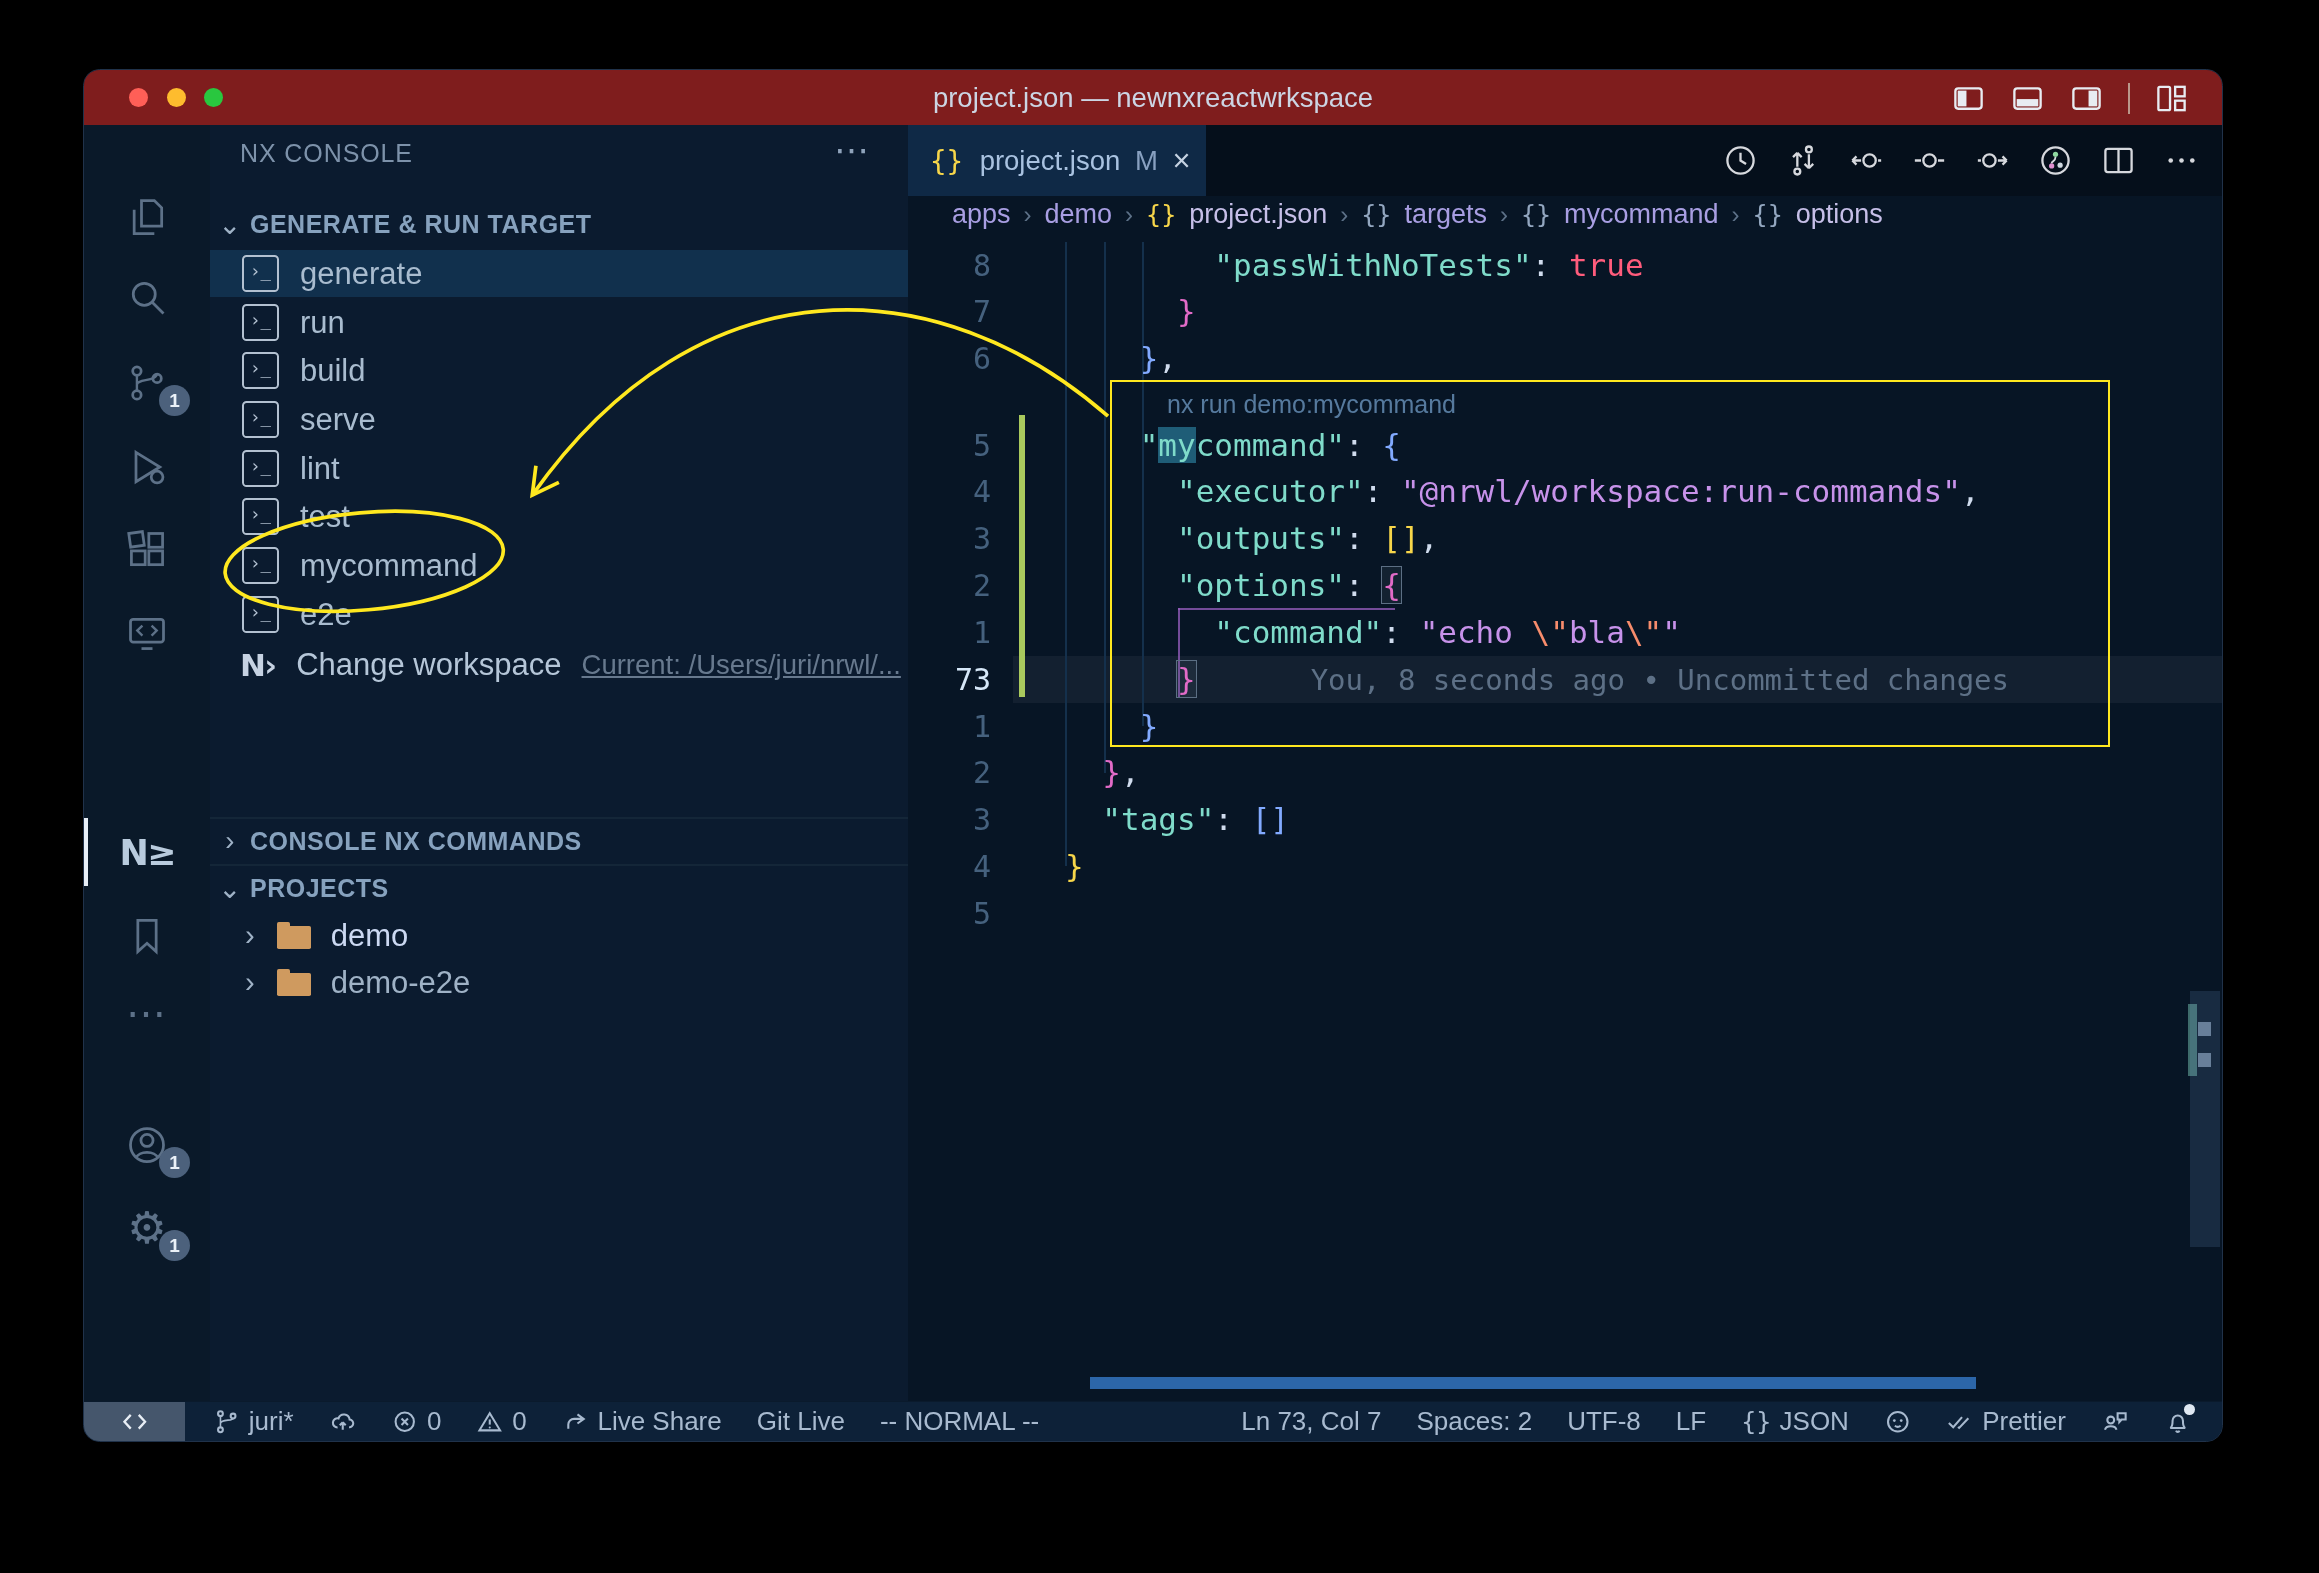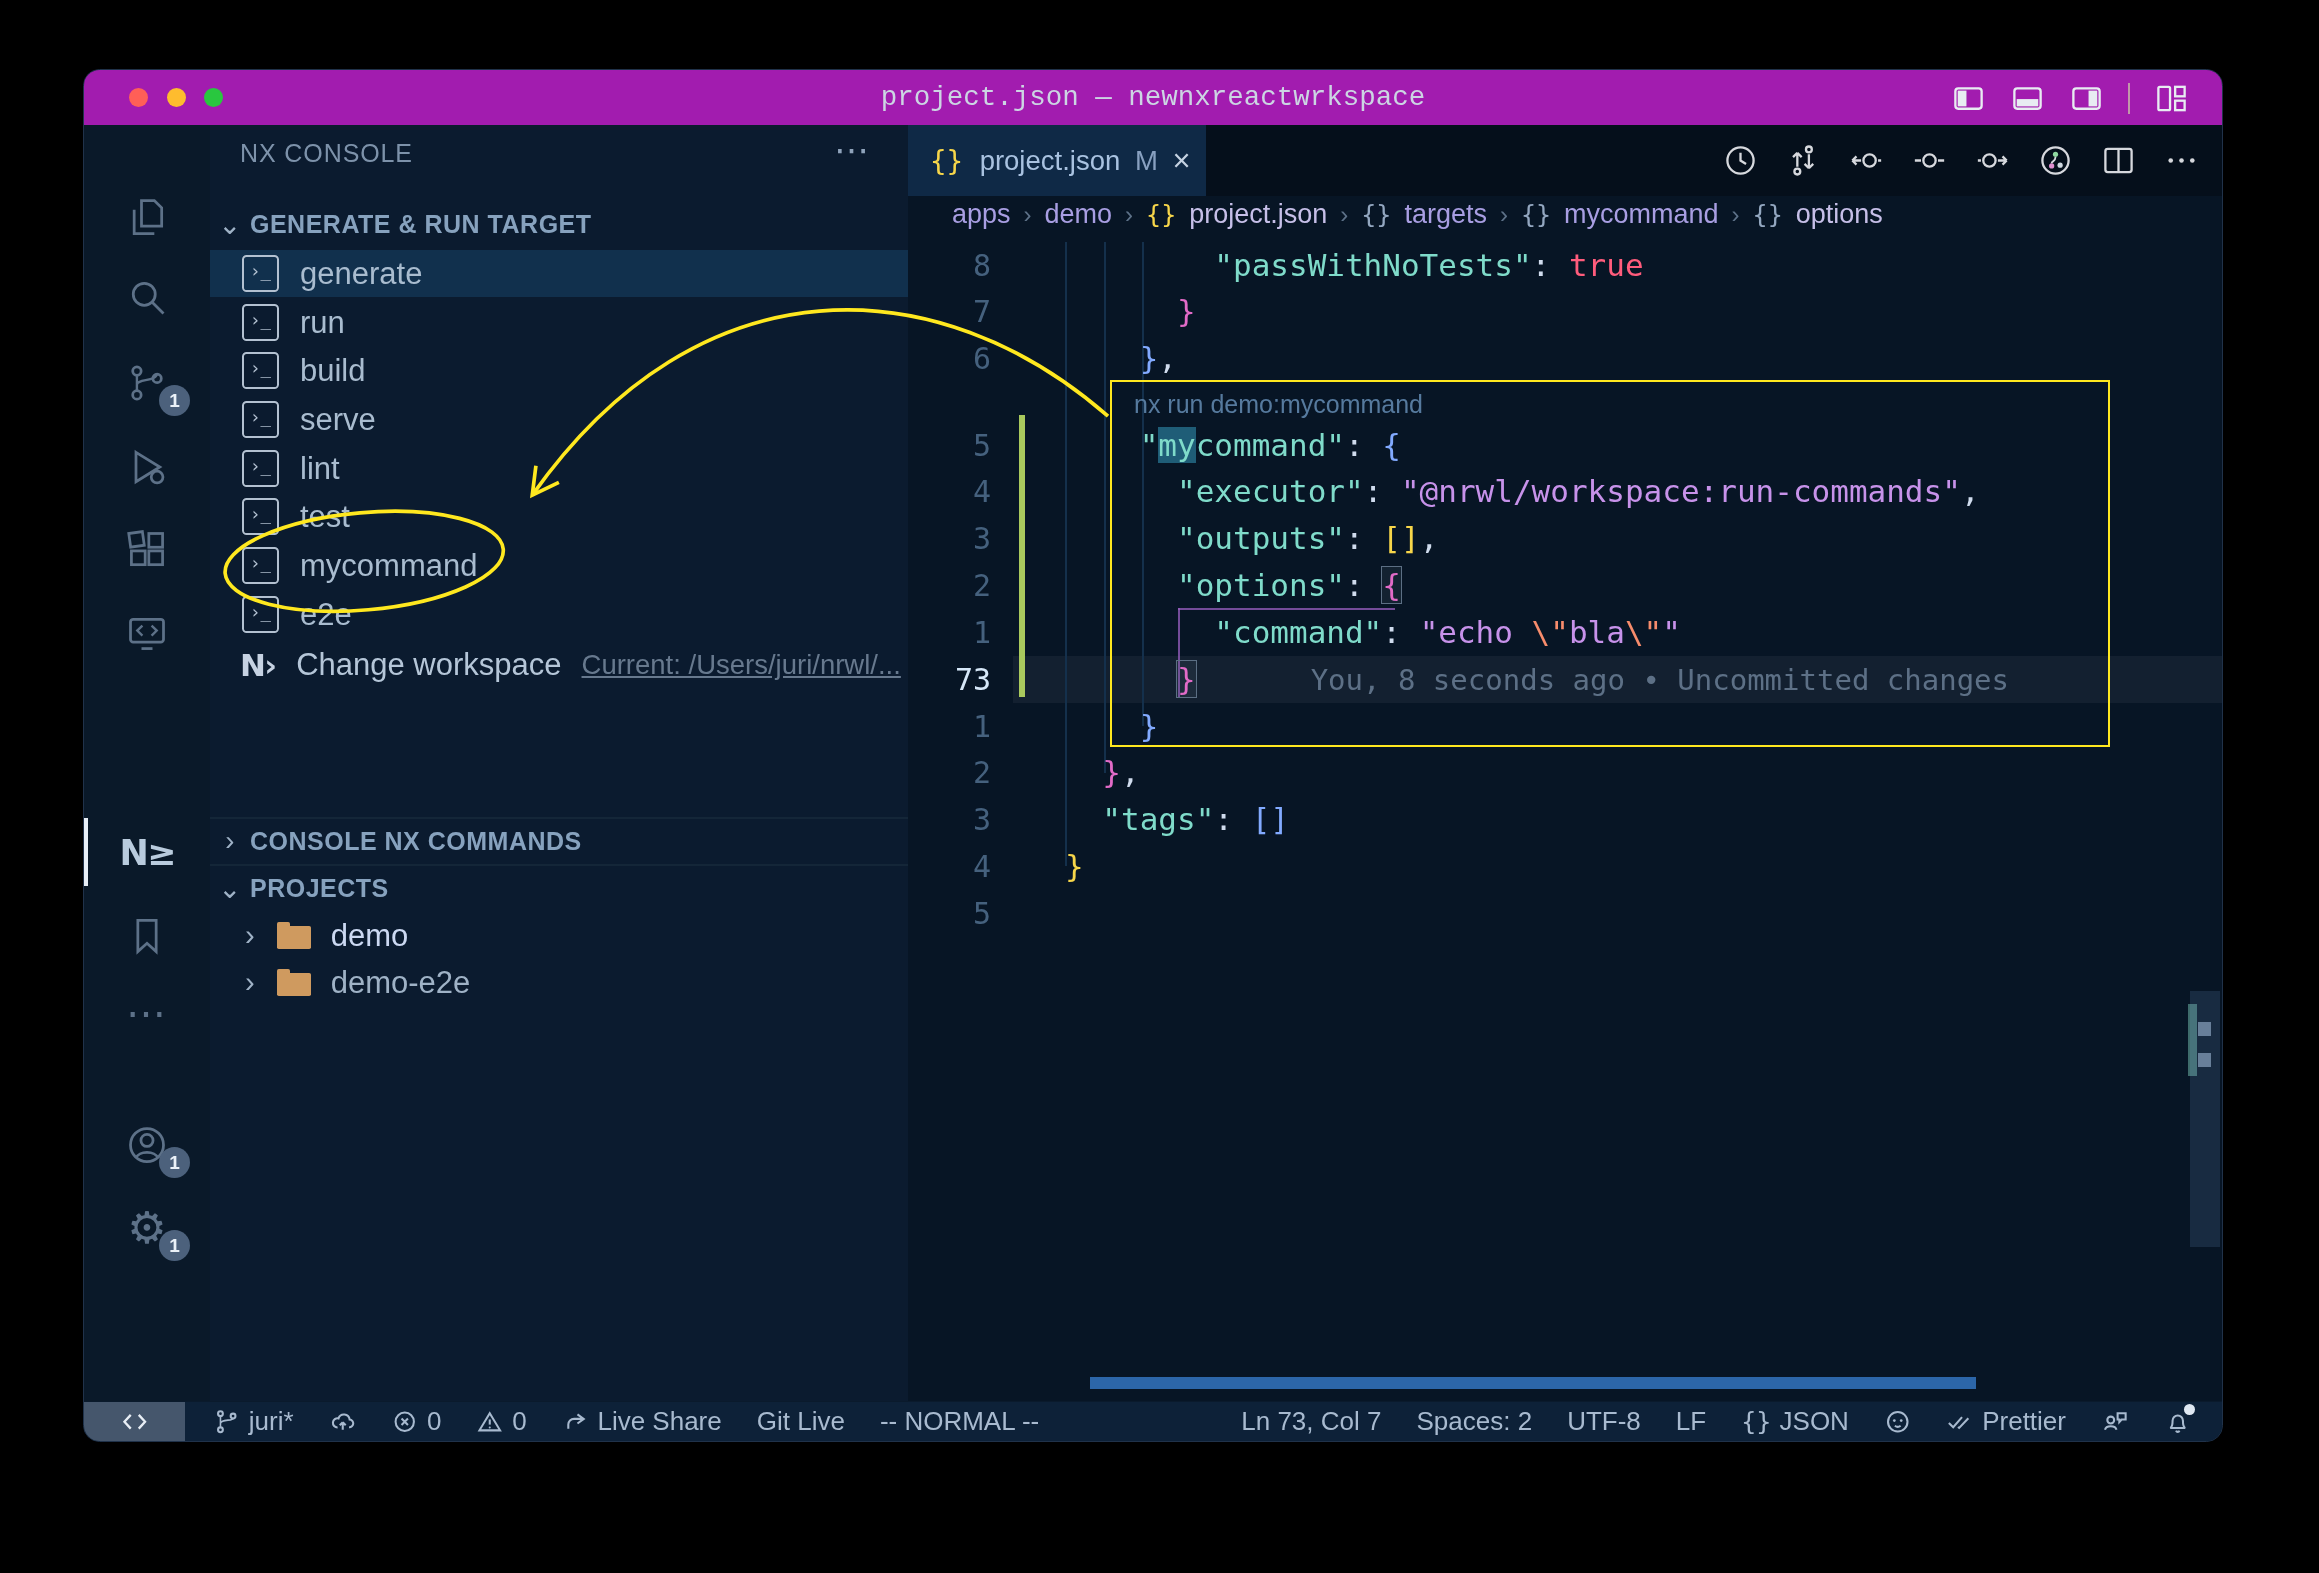--- a/index.html
+++ b/index.html
@@ -2,21 +2,21 @@
 <html style="font-size:14.7px"><head>
 <meta charset="utf-8">
 <style>
   html,body{margin:0;padding:0;background:#000;}
   body{width:2320px;height:1574px;position:relative;font-family:"Liberation Sans",sans-serif;overflow:hidden;}
 
   
   #window{position:absolute;left:83px;top:69px;width:2138px;height:1371px;background:#0a1a2c;border:0.9px solid #20324a;border-radius:16.5px;overflow:hidden;}
 
   
-  #titlebar{position:absolute;left:0;top:0;width:100%;height:55px;background:#a21caf;font-family:Liberation Mono, monospace;}
+  #titlebar{position:absolute;left:0;top:0;width:100%;height:55px;background:#7f1d1d;}
   .tl{position:absolute;top:18.4px;width:19px;height:19px;border-radius:50%;}
   #title{position:absolute;left:0;right:0;top:0;height:55px;line-height:55px;text-align:center;color:#ccd5e3;font-size:27.5px;}
   #tb-icons{position:absolute;right:33px;top:11px;display:flex;gap:24px;align-items:center;color:#e8ecf2;}
   #tb-icons svg{width:35px;height:35px;stroke:#e8ecf2;fill:none;stroke-width:1.6;}
   .tb-div{width:1.8px;height:31px;background:#c9b8a8;opacity:.8;}
 
   
   #activitybar{position:absolute;left:0;top:55px;width:126px;height:1276px;background:#0a1929;}
   .act{position:absolute;left:0;width:126px;height:81px;display:flex;align-items:center;justify-content:center;color:#5d7188;}
   .act svg{width:44px;height:44px;stroke:currentColor;fill:none;stroke-width:1.5;}
@@ -73,21 +73,21 @@
   .tok-punct{color:#d0dcee;}
   .tok-key{color:#7fdbca;}
   .tok-str{color:#c792ea;}
   .tok-esc{color:#f78c6c;}
   .tok-bool{color:#ff5c7c;}
   .tok-b1{color:#f7d64a;}
   .tok-b2{color:#82aaff;}
   .tok-b3{color:#e26bc8;}
   .tok-sel{background:#1f5d77;}
   .tok-match{outline:1.8px solid #5c6f84;background:rgba(90,110,130,.14);}
-  .codelens{position:absolute;left:226px;top:5.5px;color:#567a9e;font-size:25px;font-family:"Liberation Sans",sans-serif;line-height:33px;}
+  .codelens{position:absolute;left:234px;top:5.5px;color:#567a9e;font-size:25px;font-family:"Liberation Sans",sans-serif;line-height:33px;padding-left:25px;}
   .blame{color:#5d7086;padding-left:115px;font-size:29px;}
   .cur-line-band{position:absolute;left:105px;right:0;top:531px;height:47px;background:rgba(255,255,255,.05);}
   .gutter-green{position:absolute;left:111px;top:290px;width:6.4px;height:282px;background:#a9c95d;}
   .iguide{position:absolute;width:1.8px;background:#14304c;}
   .iguide-active-v{position:absolute;left:270px;top:483px;width:2.3px;height:89px;background:rgba(154,95,192,.75);}
   .iguide-active-h{position:absolute;left:270px;top:483px;width:217px;height:2.3px;background:rgba(154,95,192,.75);}
   #yellow-box{position:absolute;left:202px;top:255px;width:996px;height:363px;border:2.8px solid #ffe81f;z-index:30;}
   #hscroll{position:absolute;left:182px;top:1252px;width:886px;height:12px;background:#2c66a9;}
   #vscroll-thumb{position:absolute;left:1282px;top:866px;width:30px;height:256px;background:rgba(120,160,210,.16);}
   .ruler-teal{position:absolute;left:1280px;width:9.2px;background:#3e6b6b;}

